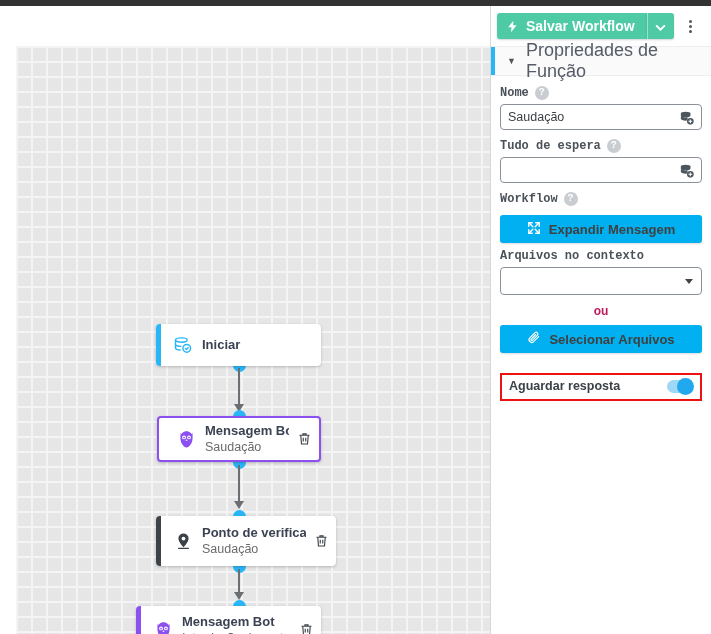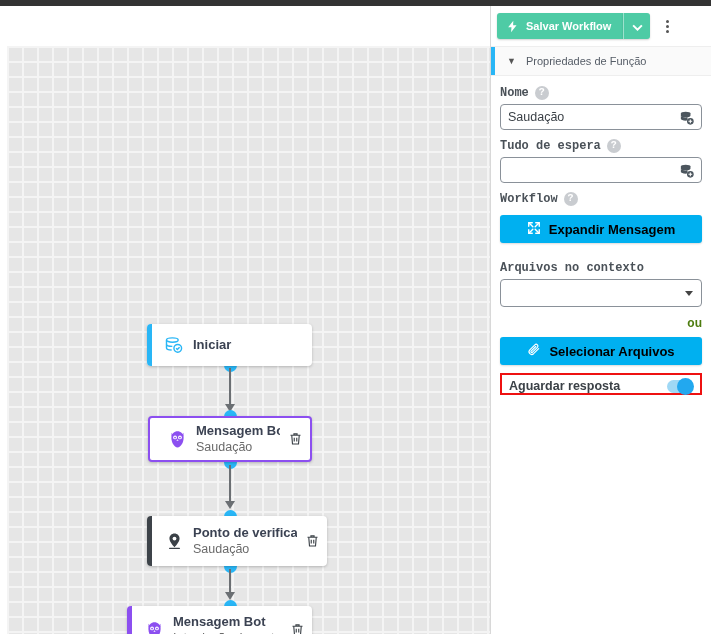--- a/index.html
+++ b/index.html
@@ -8,21 +8,21 @@
     font-family:"Liberation Sans", sans-serif;
     background:#ffffff;
     -webkit-font-smoothing:antialiased;
   }
   #app{position:relative;width:711px;height:634px;overflow:hidden;}
 
   
   .top-strip{position:absolute;left:0;top:0;width:711px;height:6px;background:#333333;}
 
   
-  .canvas-wrap{position:absolute;left:7px;top:6px;width:491px;height:628px;background:#ffffff;overflow:hidden;}
+  .canvas-wrap{position:absolute;left:16px;top:6px;width:491px;height:628px;background:#ffffff;overflow:hidden;}
   .canvas-white{position:absolute;left:0;top:0;width:491px;height:40px;background:#ffffff;}
   .canvas-grid{
     position:absolute;left:0;top:40px;width:491px;height:588px;
     background-color:#e6e6e6;
     background-image:
       linear-gradient(to right,#f4f4f4 2px,transparent 2px),
       linear-gradient(to bottom,#f4f4f4 2px,transparent 2px);
     background-size:15px 15px;
   }
   .canvas-border-r{position:absolute;left:490px;top:6px;width:1px;height:628px;background:#d8d8d8;}
@@ -52,40 +52,40 @@
   
   .dot{position:absolute;width:13px;height:13px;border-radius:50%;background:#29b6f6;}
   .edge{position:absolute;width:2px;background:#6b6f73;}
   .arrow{position:absolute;width:0;height:0;border-left:5px solid transparent;border-right:5px solid transparent;border-top:8px solid #6b6f73;}
 
   
   .panel{position:absolute;left:491px;top:6px;width:220px;height:628px;background:#ffffff;overflow:hidden;}
   .panel-top{height:40px;display:flex;align-items:center;padding:0 6px 0 6px;box-sizing:border-box;}
   .btn-save{
     display:flex;align-items:center;height:26px;background:#4ecba5;color:#ffffff;
-    border:none;border-radius:3px 0 0 3px;padding:0 12px 0 9px;font-size:11px;font-weight:bold;
+    border:none;border-radius:3px 0 0 3px;padding:0 12px 0 9px;font-size:14px;font-weight:bold;
     white-space:nowrap;box-shadow:0 1px 2px rgba(0,0,0,.18);
   }
   .btn-save .bolt{margin-right:7px;display:flex;}
   .btn-save-caret{
     width:26px;height:26px;background:#4ecba5;border-radius:0 3px 3px 0;
     display:flex;align-items:center;justify-content:center;
     border-left:1px solid rgba(255,255,255,.45);box-shadow:0 1px 2px rgba(0,0,0,.18);
   }
   .kebab{width:22px;height:26px;display:flex;flex-direction:column;align-items:center;justify-content:center;gap:2px;margin-left:6px;}
   .kebab i{width:3px;height:3px;border-radius:50%;background:#555;display:block;}
 
   .sect-head{
     position:relative;height:28px;display:flex;align-items:center;
     background:#fafafa;border-top:1px solid #eeeeee;border-bottom:1px solid #eeeeee;
     padding-left:16px;
   }
   .sect-head .bar{position:absolute;left:0;top:0;bottom:0;width:4px;background:#29b6f6;}
   .sect-head .caret{margin-right:10px;font-size:9px;color:#555;line-height:1;}
-  .sect-head .sect-title{font-size:11px;color:#555c66;}
+  .sect-head .sect-title{font-size:18px;color:#555c66;}
 
   .panel-body{padding:10px 9px 0 9px;}
   .fld{margin-bottom:9px;}
   .fld-label{display:flex;align-items:center;font-size:12px;font-weight:bold;color:#4a5158;margin-bottom:4px;font-family:Liberation Mono, monospace;}
   .q{
     width:14px;height:14px;border-radius:50%;background:#c9ccd0;color:#ffffff;
     font-size:10px;font-weight:bold;display:inline-flex;align-items:center;justify-content:center;
     margin-left:6px;line-height:1;
   }
   .inp{
@@ -95,33 +95,33 @@
   }
   .ta{
     position:relative;width:100%;height:94px;border:1px solid #8a9199;border-radius:4px;
     box-sizing:border-box;padding:6px 30px 6px 7px;font-size:12.5px;color:#3b4147;background:#fff;
   }
   .dbico{position:absolute;right:6px;display:flex;}
   .ta .dbico{top:46px;}
   .inp .dbico{top:5px;}
 
   .btn-cyan{
-    width:100%;height:28px;background:#00b0f0;color:#000000;border:none;border-radius:3px;
+    width:100%;height:28px;background:#00b0f0;color:#404040;border:none;border-radius:3px;
     display:flex;align-items:center;justify-content:center;gap:8px;
     font-size:13px;font-weight:bold;box-shadow:0 1px 2px rgba(0,0,0,.15);
   }
   .sel{
     width:100%;height:28px;border:1px solid #8a9199;border-radius:4px;box-sizing:border-box;
     display:flex;align-items:center;justify-content:flex-end;padding-right:8px;background:#fff;
   }
   .sel .car{width:0;height:0;border-left:4px solid transparent;border-right:4px solid transparent;border-top:5px solid #444;}
-  .ou{text-align:right;font-size:12px;font-weight:bold;color:#4d7c0f;margin:6px 0 7px 0;}
+  .ou{text-align:center;font-size:12px;font-weight:bold;color:#be185d;margin:6px 0 7px 0;}
 
   .wait-box{
-    margin-top:8px;border:2px solid #ee1111;padding:4px 7px 0 7px;box-sizing:border-box;
+    margin-top:20px;border:2px solid #ee1111;padding:4px 7px 6px 7px;box-sizing:border-box;
   }
   .wait-row{display:flex;align-items:center;justify-content:space-between;}
   .wait-title{font-size:12.5px;font-weight:bold;color:#3b4147;}
   .sw{width:26px;height:13px;border-radius:7px;background:#9fd8f5;position:relative;}
   .sw .knob{position:absolute;right:-1px;top:-2px;width:17px;height:17px;border-radius:50%;background:#22a8ef;}
   .wait-desc{font-size:12.5px;color:#c8cbce;line-height:15px;margin-top:2px;}
 </style>
 </head>
 <body>
 
@@ -321,21 +321,21 @@
       <button class="btn-cyan">
         <span>
           <svg width="14" height="14" viewBox="0 0 24 24" fill="none" stroke="#ffffff" stroke-width="2.4" stroke-linecap="round">
             <path d="M3 9V3h6M21 9V3h-6M3 15v6h6M21 15v6h-6"></path>
             <path d="M4 4l6 6M20 4l-6 6M4 20l6-6M20 20l-6-6"></path>
           </svg>
         </span>
         <span>Expandir Mensagem</span>
       </button>
 
-      <div class="fld" style="margin-top:18px;">
+      <div class="fld" style="margin-top:6px;">
         <div class="fld-label">
           <span>Arquivos no contexto</span>
         </div>
         <div class="sel">
           <span style="flex:1;font-size:12.5px;color:#3b4147;padding-left:7px;"></span>
           <span class="car"></span>
         </div>
       </div>
 
       <div class="ou">ou</div>

